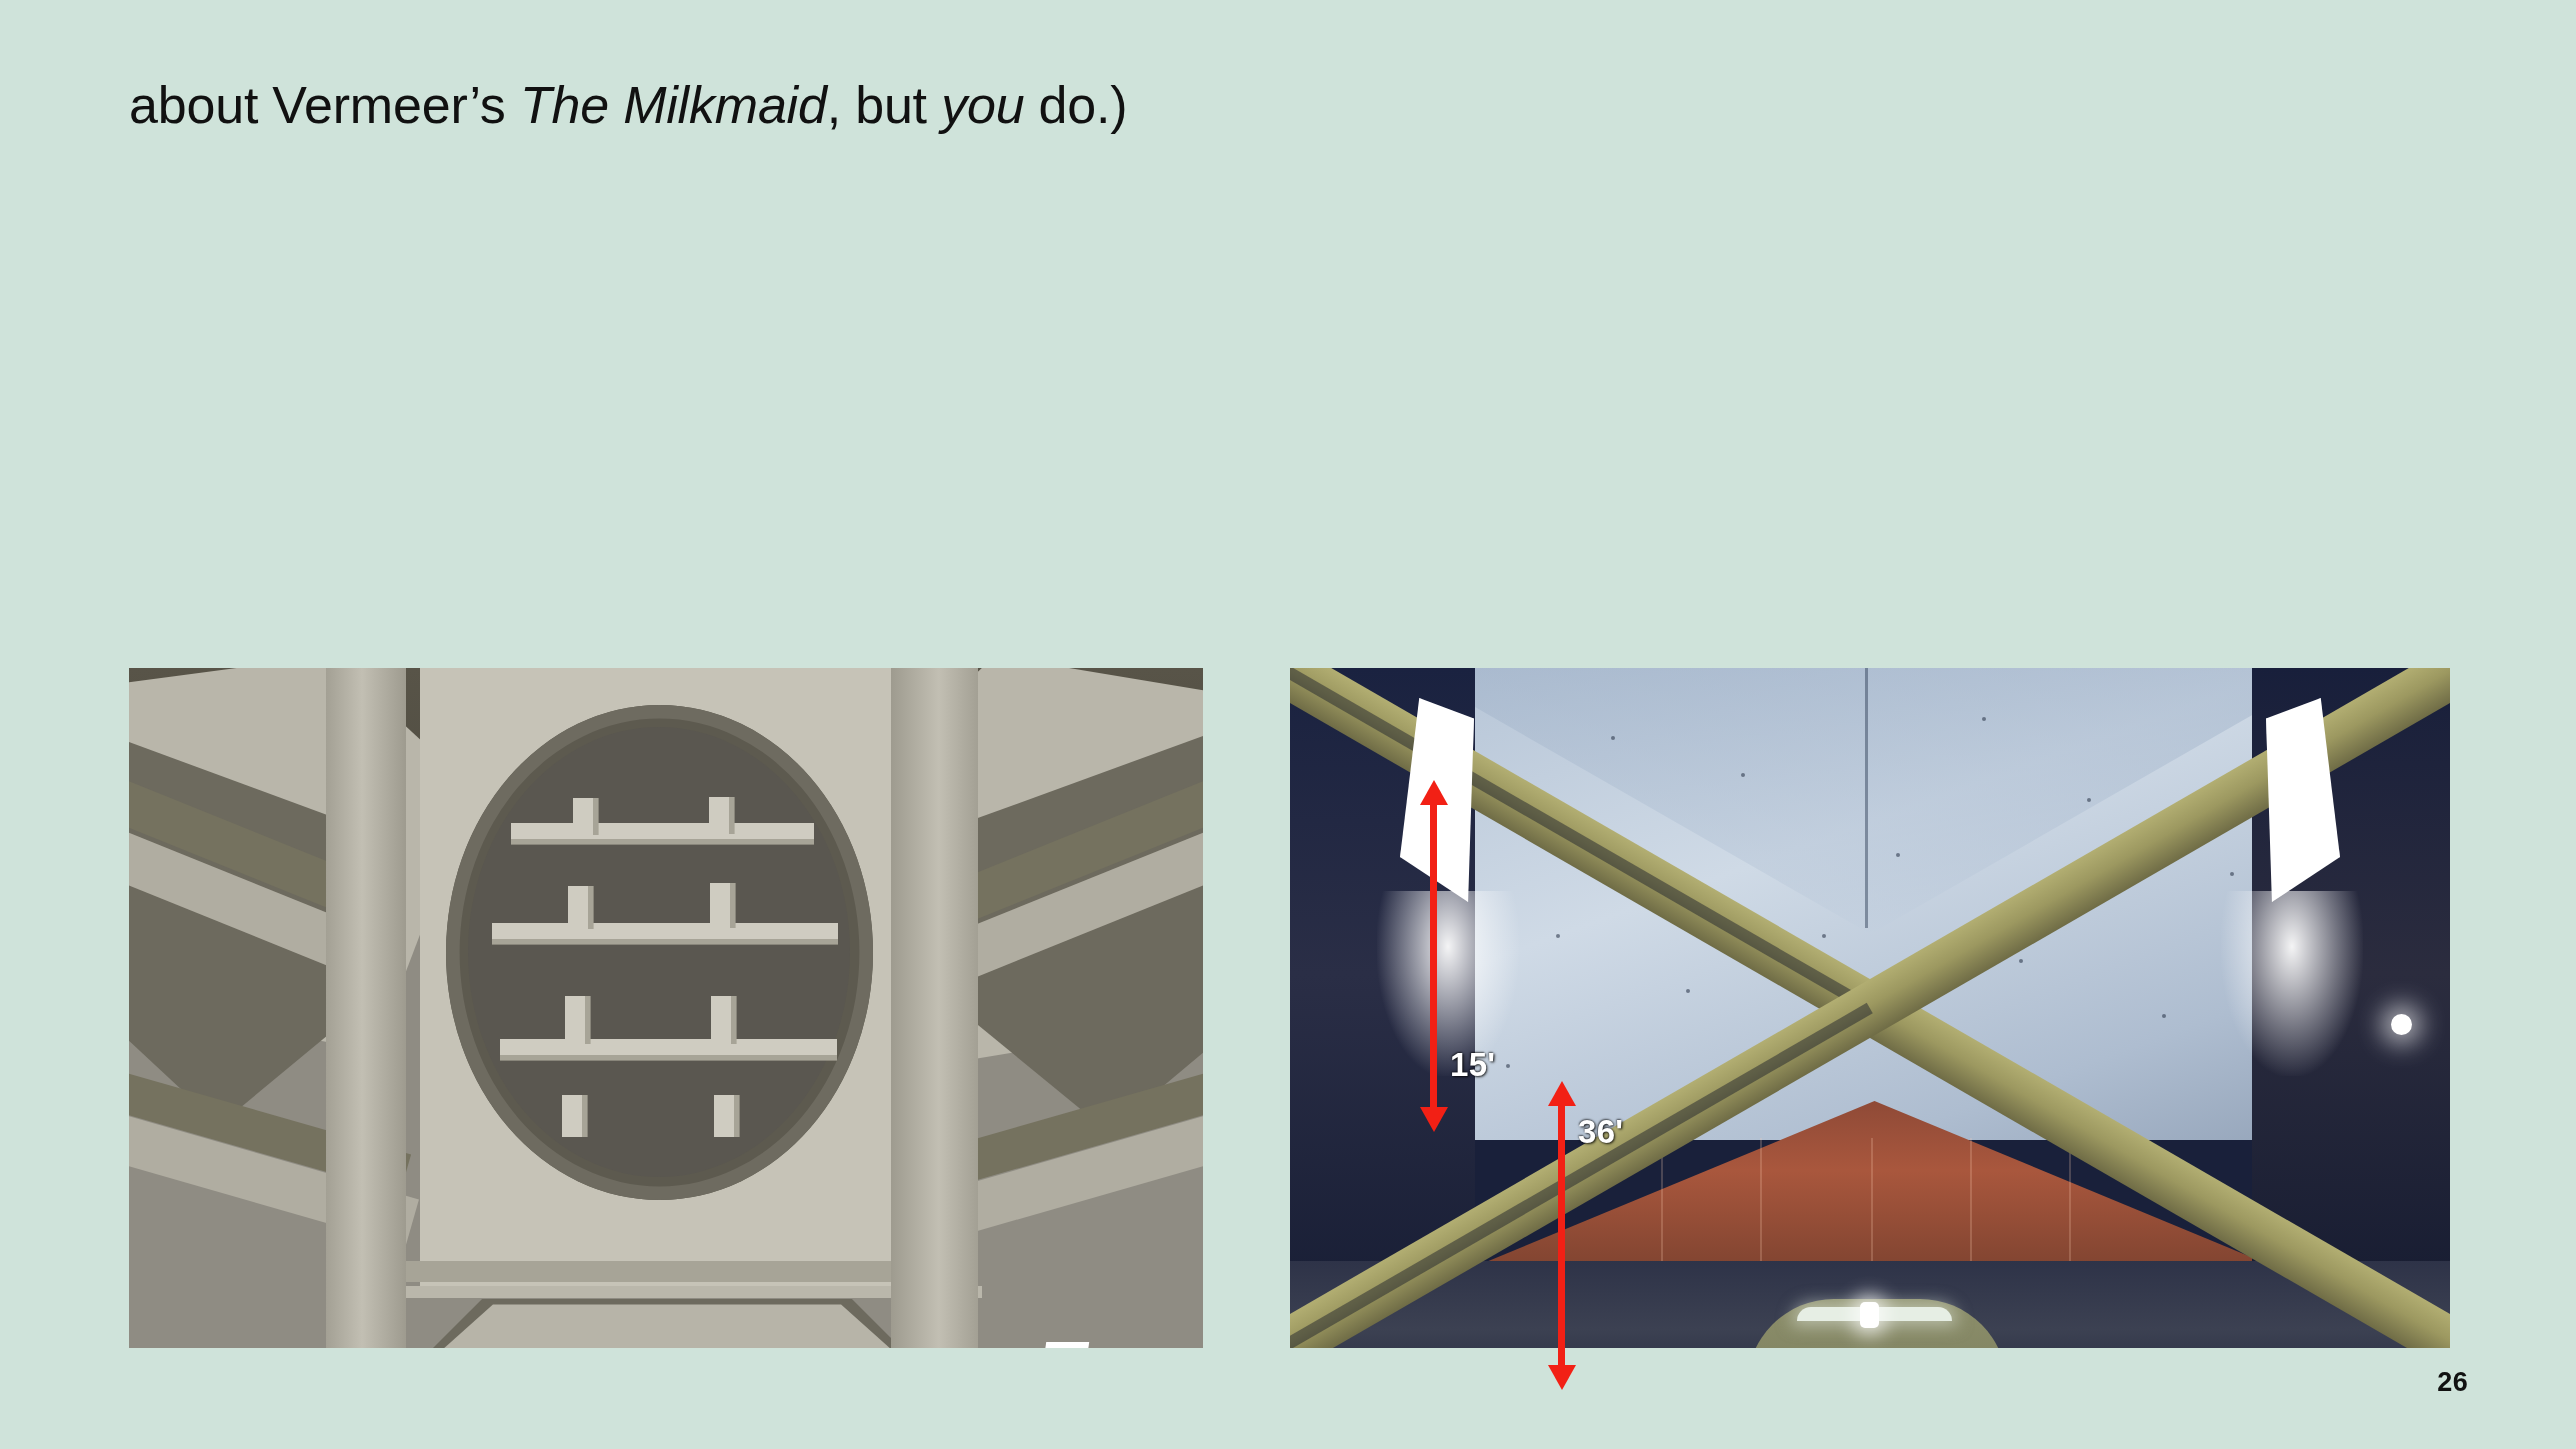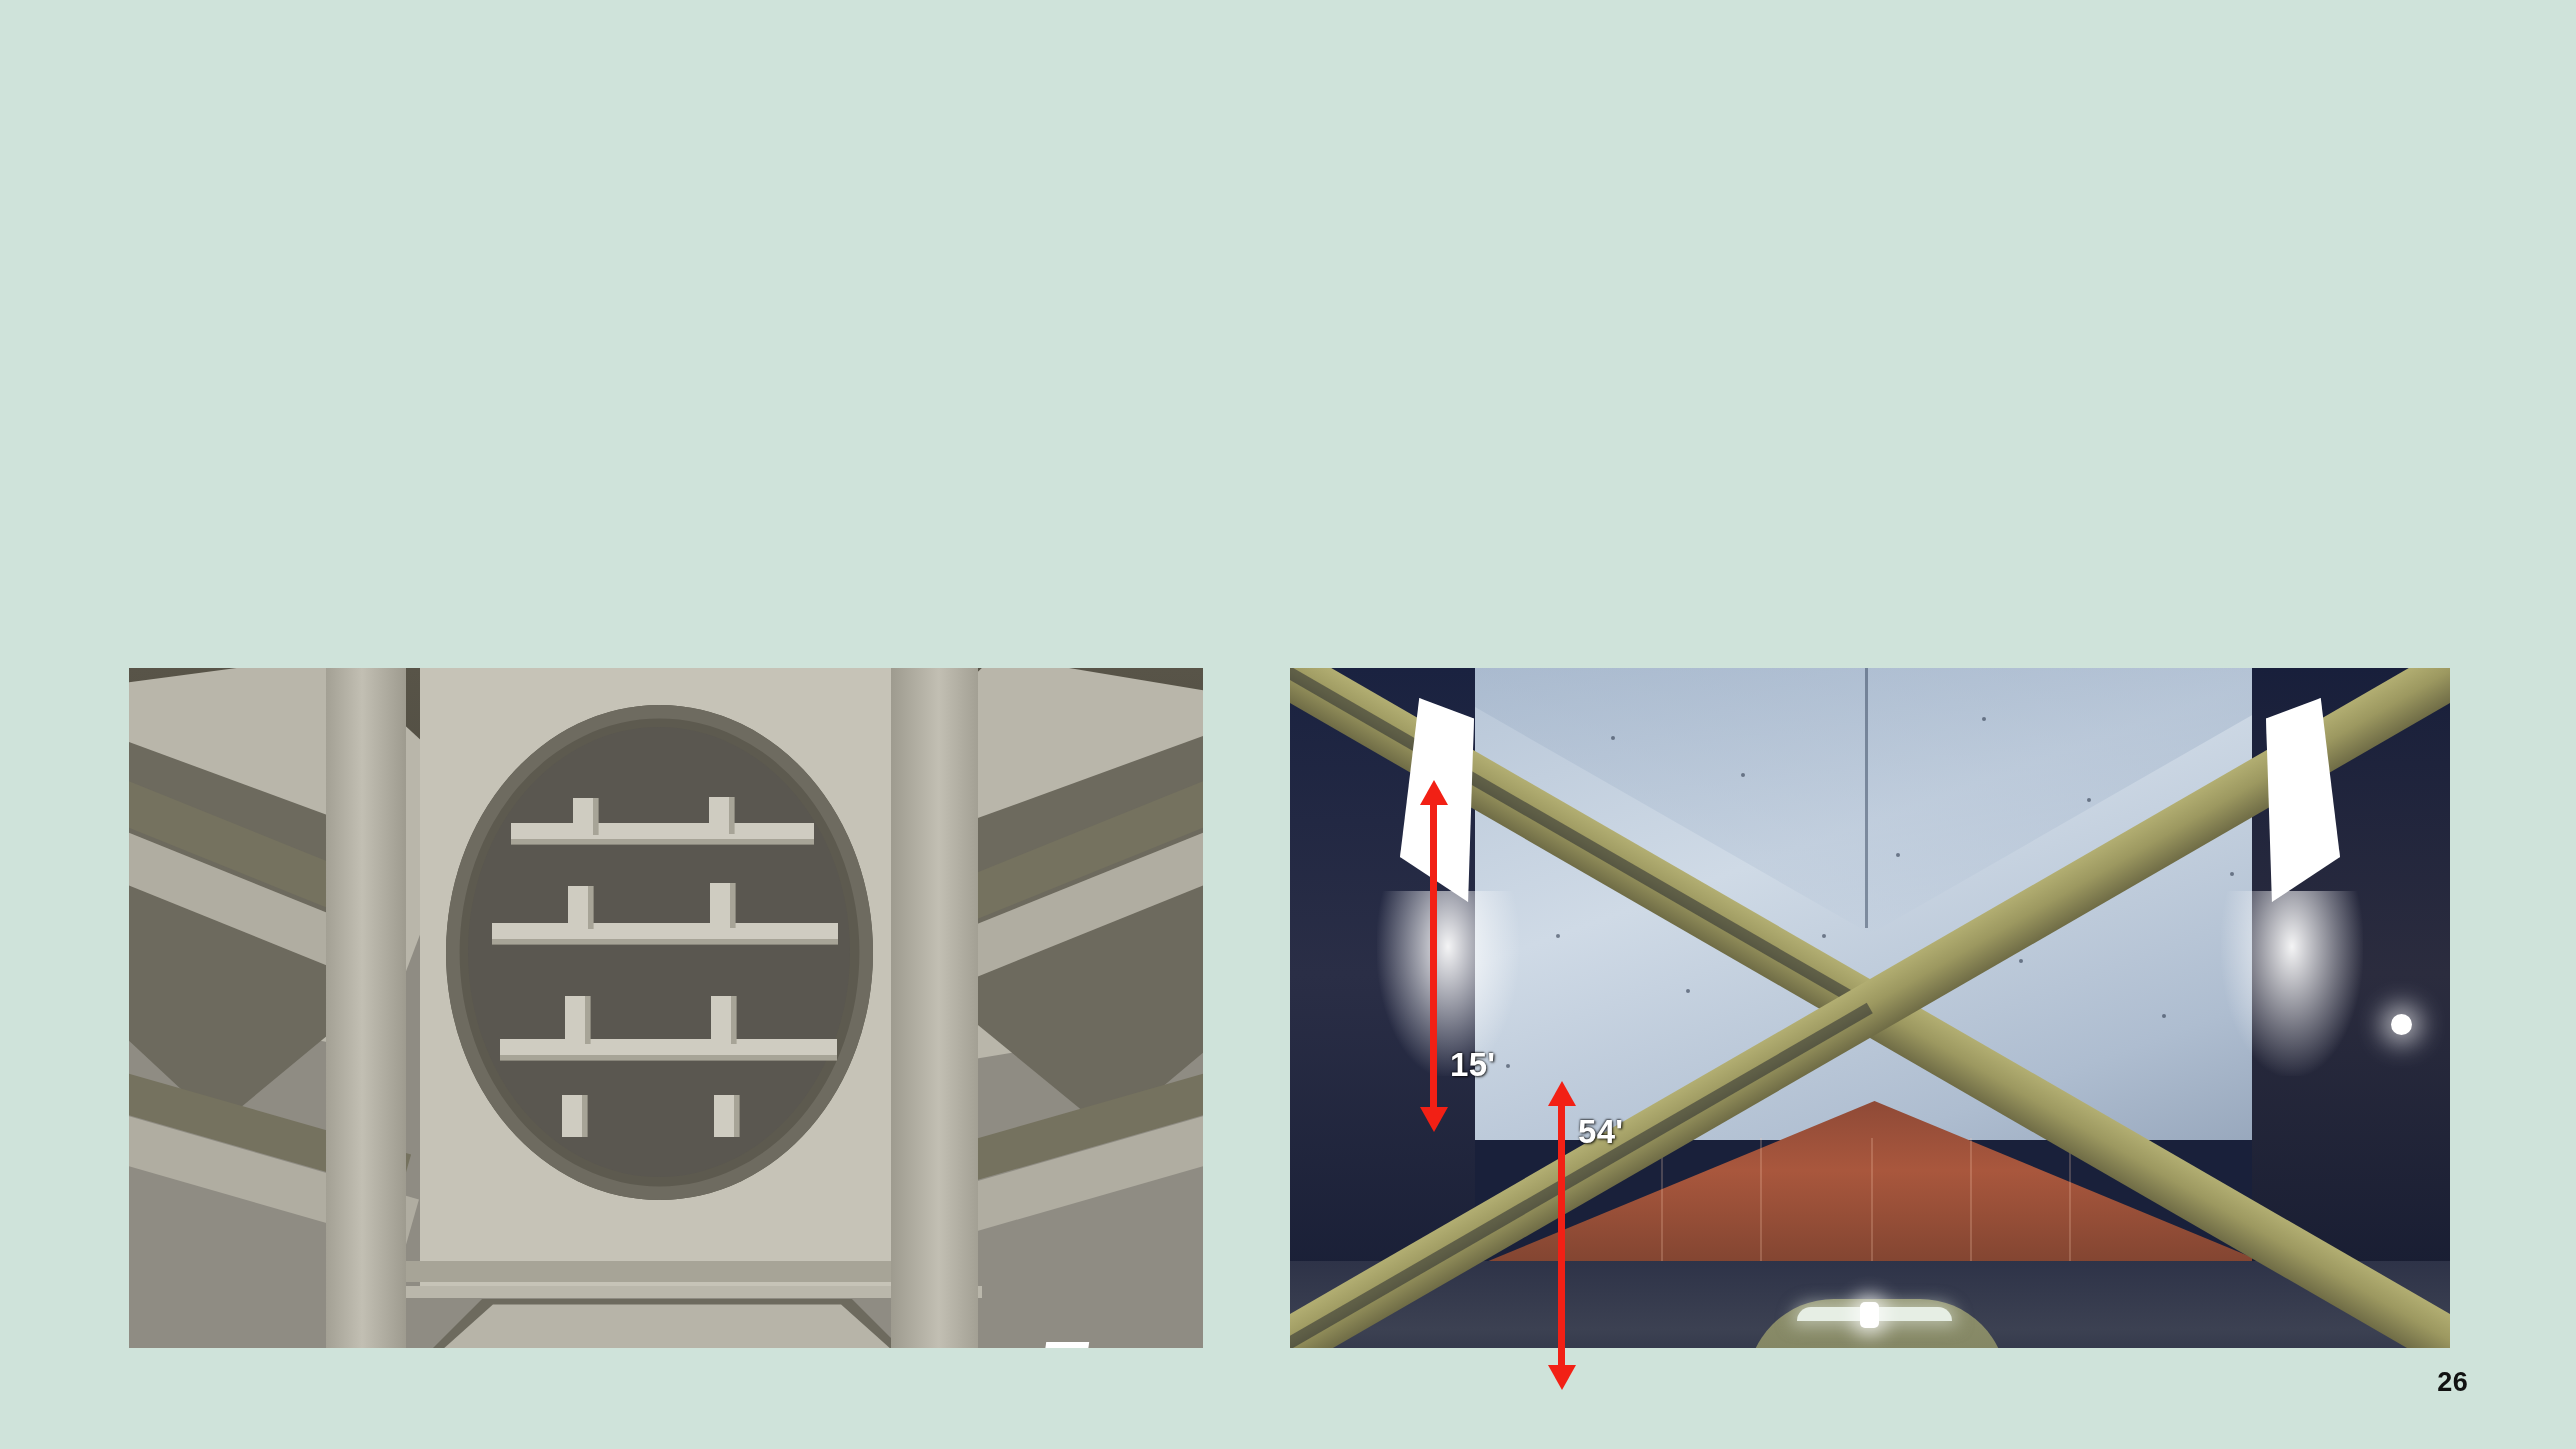--- a/index.html
+++ b/index.html
@@ -300,20 +300,21 @@
     text-shadow: 1.2px 1.2px 2.5px rgba(0,0,0,.85), -0.6px -0.6px 1.9px rgba(0,0,0,.6);
     white-space: nowrap;
   }
 </style>
 </head>
 <body>
 
 <div id="slide">
 
   <div id="body-text">
+    <span class="tl"><span>about Vermeer’s </span><i>The Milkmaid</i><span>, but </span><i>you</i><span> do.)</span></span>
   </div>
 
   <div id="fig-left">
     <div class="sk sk-ceiling"></div>
     <div class="sk sk-splay-l"></div>
     <div class="sk sk-splay-r"></div>
     <div class="sk sk-wedge-l1"></div>
     <div class="sk sk-wedge-r1"></div>
     <div class="sk sk-backwall"></div>
 
@@ -406,19 +407,19 @@
     <div class="dim-head dim-head-up" style="left:1420px; top:780px;"></div>
     <div class="dim-line" style="left:1430px; top:801px; height:309px;"></div>
     <div class="dim-head dim-head-down" style="left:1420px; top:1107px;"></div>
     <div class="dim-label" style="left:1450px; top:1046px;">15'</div>
   </div>
 
   <div class="dim">
     <div class="dim-head dim-head-up" style="left:1548px; top:1081px;"></div>
     <div class="dim-line" style="left:1558px; top:1102px; height:267px;"></div>
     <div class="dim-head dim-head-down" style="left:1548px; top:1365px;"></div>
-    <div class="dim-label" style="left:1578px; top:1113px;">54'</div>
+    <div class="dim-label" style="left:1578px; top:1113px;">36'</div>
   </div>
 
   <div id="page-number">26</div>
 
 </div>
 
 
 </body></html>

